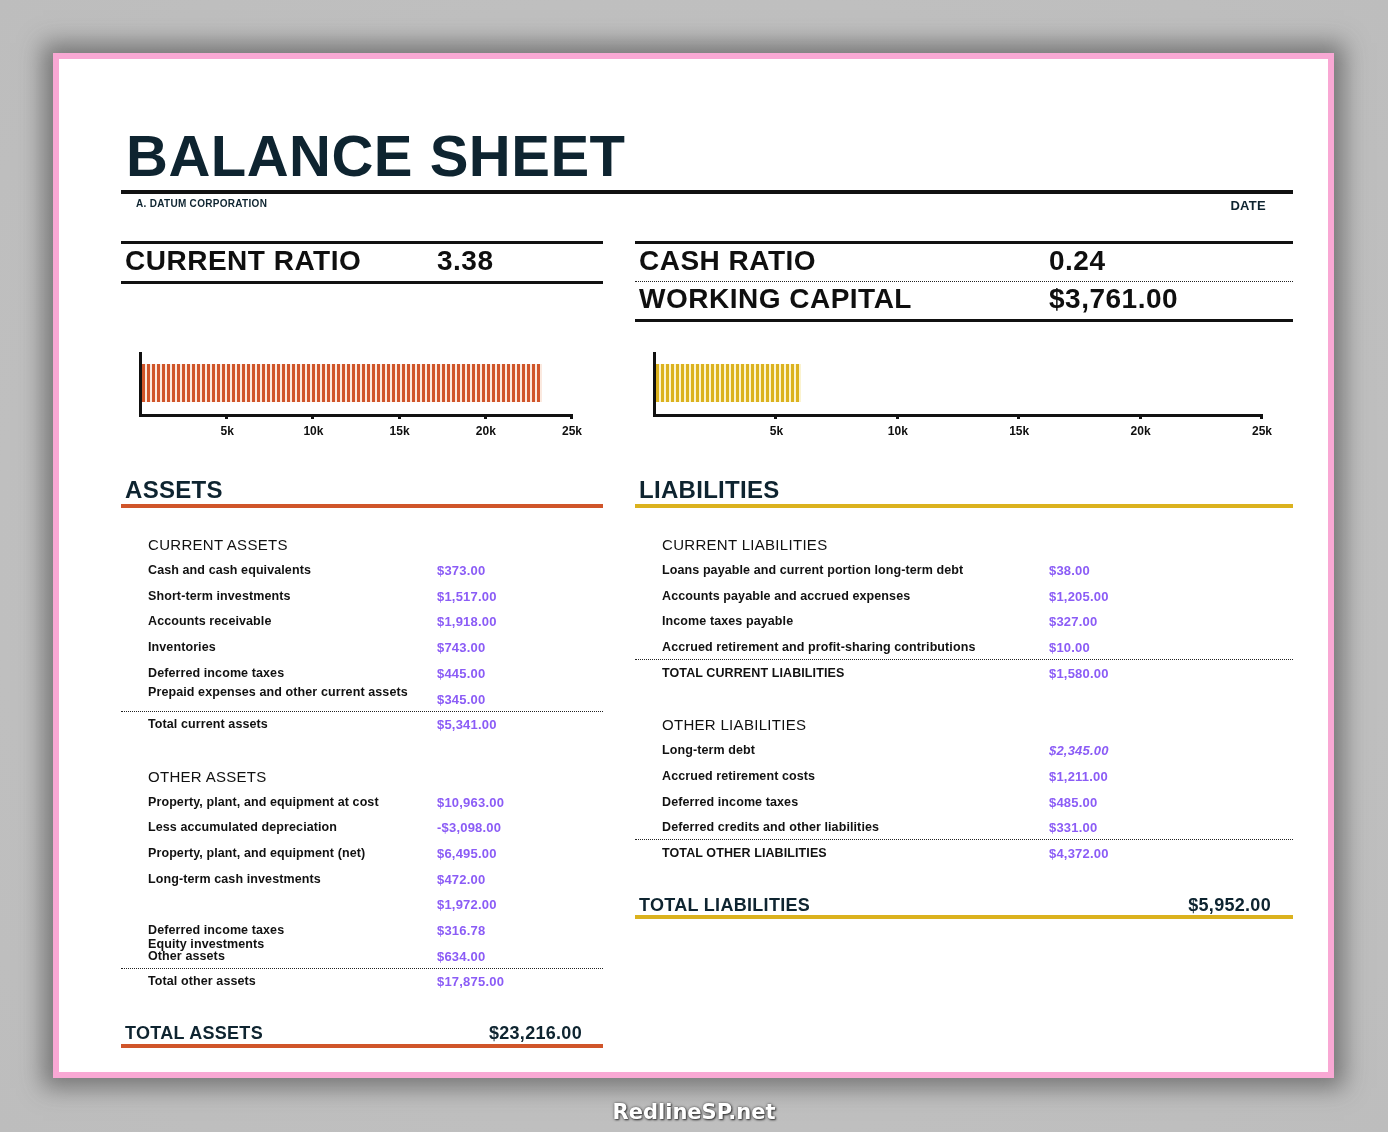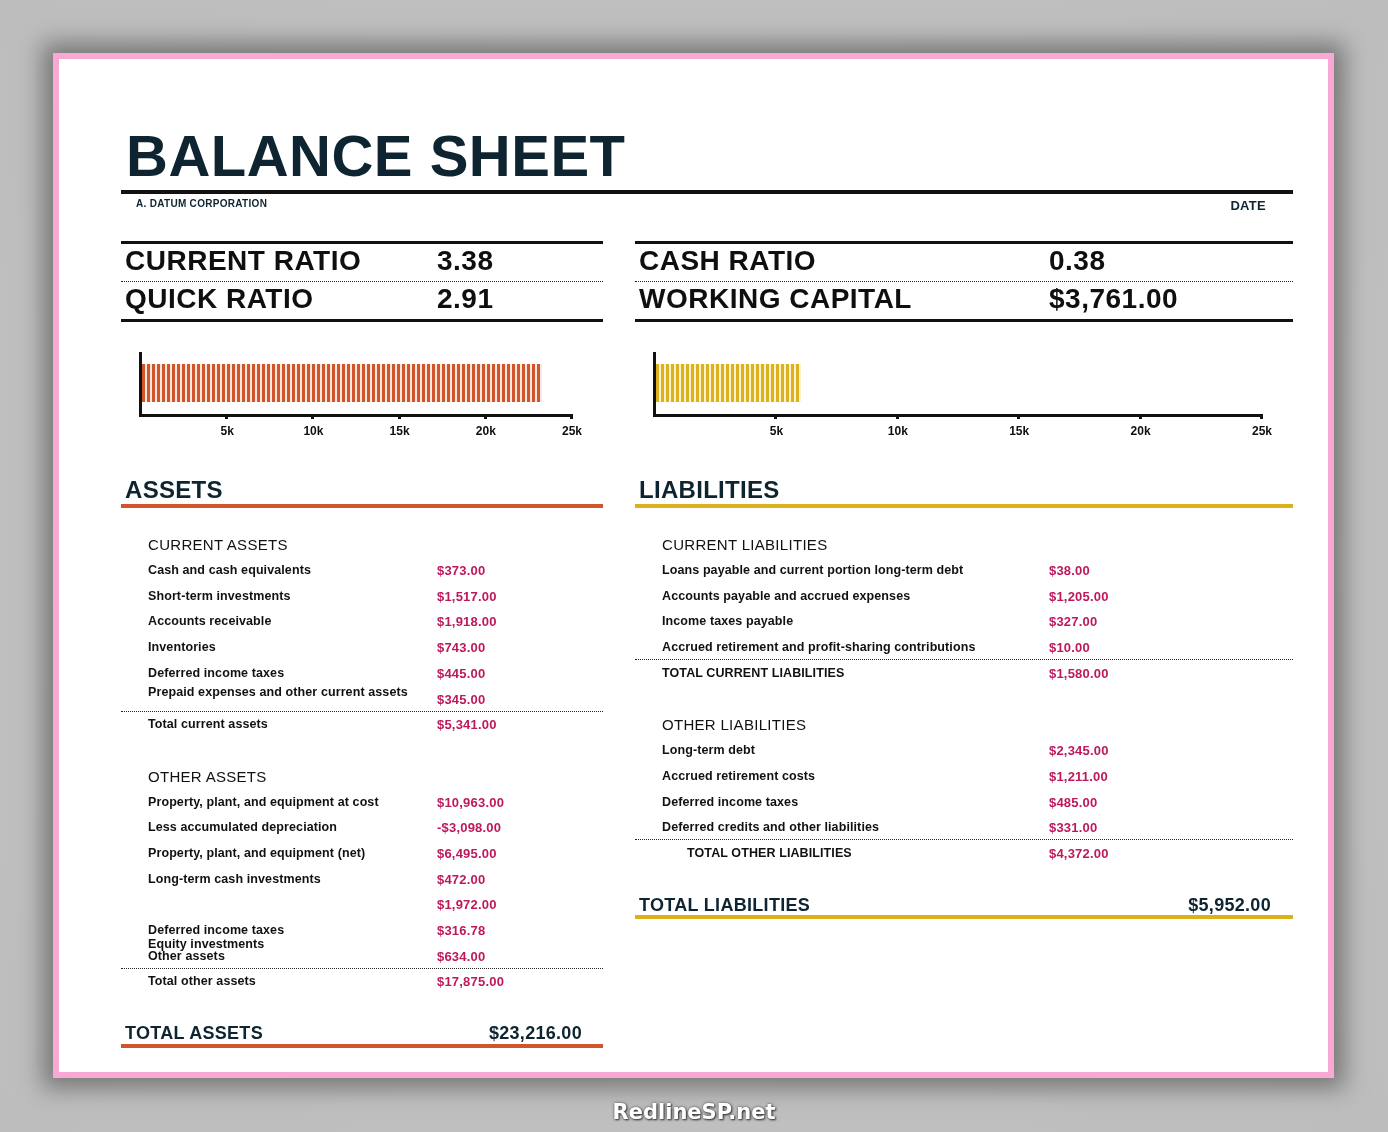--- a/index.html
+++ b/index.html
@@ -37,21 +37,21 @@
   .chart .yaxis { position:absolute; left:0; top:0; width:3px; background:#111; }
   .chart .xaxis { position:absolute; left:0; height:3px; background:#111; }
   .chart .tick { position:absolute; width:3px; height:5px; background:#111; }
   .chart .tick-label { position:absolute; font-size:12px; font-weight:bold; transform:translateX(-50%); white-space:nowrap; }
   .chart .bar { position:absolute; }
 
   .section-title { font-size:24px; font-weight:bold; color:#0e2430; letter-spacing:0.3px; white-space:nowrap; }
   .section-rule { height:4px; }
   .group-head { font-size:15px; letter-spacing:0.3px; color:#111; white-space:nowrap; }
   .row-label { font-size:12.5px; font-weight:bold; color:#111; white-space:nowrap; letter-spacing:0.1px; }
-  .row-value { font-size:13px; font-weight:bold; color:#be185d; white-space:nowrap; letter-spacing:0.2px; }
+  .row-value { font-size:13px; font-weight:bold; color:#8b5cf6; white-space:nowrap; letter-spacing:0.2px; }
   .dotline { border-top:1.5px dotted #222; height:0; }
   .grand-label { font-size:18px; font-weight:bold; color:#0e2430; letter-spacing:0.3px; white-space:nowrap; }
   .grand-value { font-size:18px; font-weight:bold; color:#0e2430; letter-spacing:0.3px; white-space:nowrap; }
 
   .watermark {
     position:absolute; left:0; width:1388px; top:1100px; text-align:center;
     font-family:"DejaVu Sans", sans-serif; font-size:21px; font-weight:bold; color:#ffffff;
     text-shadow: 1px 1px 2px #333, 0 0 3px #555;
   }
 </style>
@@ -63,31 +63,27 @@
   <div class="abs title">BALANCE SHEET</div>
   <div class="abs rule-thick" style="left:62px; top:131px; width:1172px;"></div>
   <div class="abs company">A. DATUM CORPORATION</div>
   <div class="abs date">DATE</div>
 
   <div class="kpi-block" style="left:62px; top:182px; width:482px;">
     <div class="kpi-row kpi-top">
       <span class="kpi-label" style="top:1px;">CURRENT RATIO</span>
       <span class="kpi-value" style="left:316px; top:1px;">3.38</span>
     </div>
-    <div class="kpi-row kpi-dot">
-      <span class="kpi-label" style="top:1px;">QUICK RATIO</span>
-      <span class="kpi-value" style="left:316px; top:1px;">2.91</span>
-    </div>
     <div class="kpi-bottom"></div>
   </div>
 
   <div class="kpi-block" style="left:576px; top:182px; width:658px;">
     <div class="kpi-row kpi-top">
       <span class="kpi-label" style="top:1px;">CASH RATIO</span>
-      <span class="kpi-value" style="left:414px; top:1px;">0.38</span>
+      <span class="kpi-value" style="left:414px; top:1px;">0.24</span>
     </div>
     <div class="kpi-row kpi-dot">
       <span class="kpi-label" style="top:1px;">WORKING CAPITAL</span>
       <span class="kpi-value" style="left:414px; top:1px;">$3,761.00</span>
     </div>
     <div class="kpi-bottom"></div>
   </div>
 
   <div class="chart" id="chart-assets" style="left:80px; top:293px; width:440px; height:90px;">
     <div class="yaxis" style="height:65px;"></div>
@@ -200,33 +196,33 @@
   <div class="abs row-label" style="left:603px; top:581px;">Accrued retirement and profit-sharing contributions</div>
   <div class="abs row-value" style="left:990px; top:581px;">$10.00</div>
 
   <div class="abs dotline" style="left:576px; top:600px; width:658px;"></div>
   <div class="abs row-label" style="left:603px; top:607px;">TOTAL CURRENT LIABILITIES</div>
   <div class="abs row-value" style="left:990px; top:607px;">$1,580.00</div>
 
   <div class="abs group-head" style="left:603px; top:657px;">OTHER LIABILITIES</div>
 
   <div class="abs row-label" style="left:603px; top:684px;">Long-term debt</div>
-  <div class="abs row-value" style="left:990px; top:684px;">$2,345.00</div>
+  <div class="abs row-value" style="left:990px; top:684px;font-style:italic;">$2,345.00</div>
 
   <div class="abs row-label" style="left:603px; top:710px;">Accrued retirement costs</div>
   <div class="abs row-value" style="left:990px; top:710px;">$1,211.00</div>
 
   <div class="abs row-label" style="left:603px; top:736px;">Deferred income taxes</div>
   <div class="abs row-value" style="left:990px; top:736px;">$485.00</div>
 
   <div class="abs row-label" style="left:603px; top:761px;">Deferred credits and other liabilities</div>
   <div class="abs row-value" style="left:990px; top:761px;">$331.00</div>
 
   <div class="abs dotline" style="left:576px; top:780px; width:658px;"></div>
-  <div class="abs row-label" style="left:628px; top:787px;">TOTAL OTHER LIABILITIES</div>
+  <div class="abs row-label" style="left:603px; top:787px;">TOTAL OTHER LIABILITIES</div>
   <div class="abs row-value" style="left:990px; top:787px;">$4,372.00</div>
 
   <div class="abs grand-label" style="left:580px; top:836px;">TOTAL LIABILITIES</div>
   <div class="abs grand-value" style="right:57px; top:836px;">$5,952.00</div>
   <div class="abs section-rule" style="left:576px; top:856px; width:658px; background:#dbb21e;"></div>
 </div>
 
 <div class="watermark">RedlineSP.net</div>
 
 </body></html>

